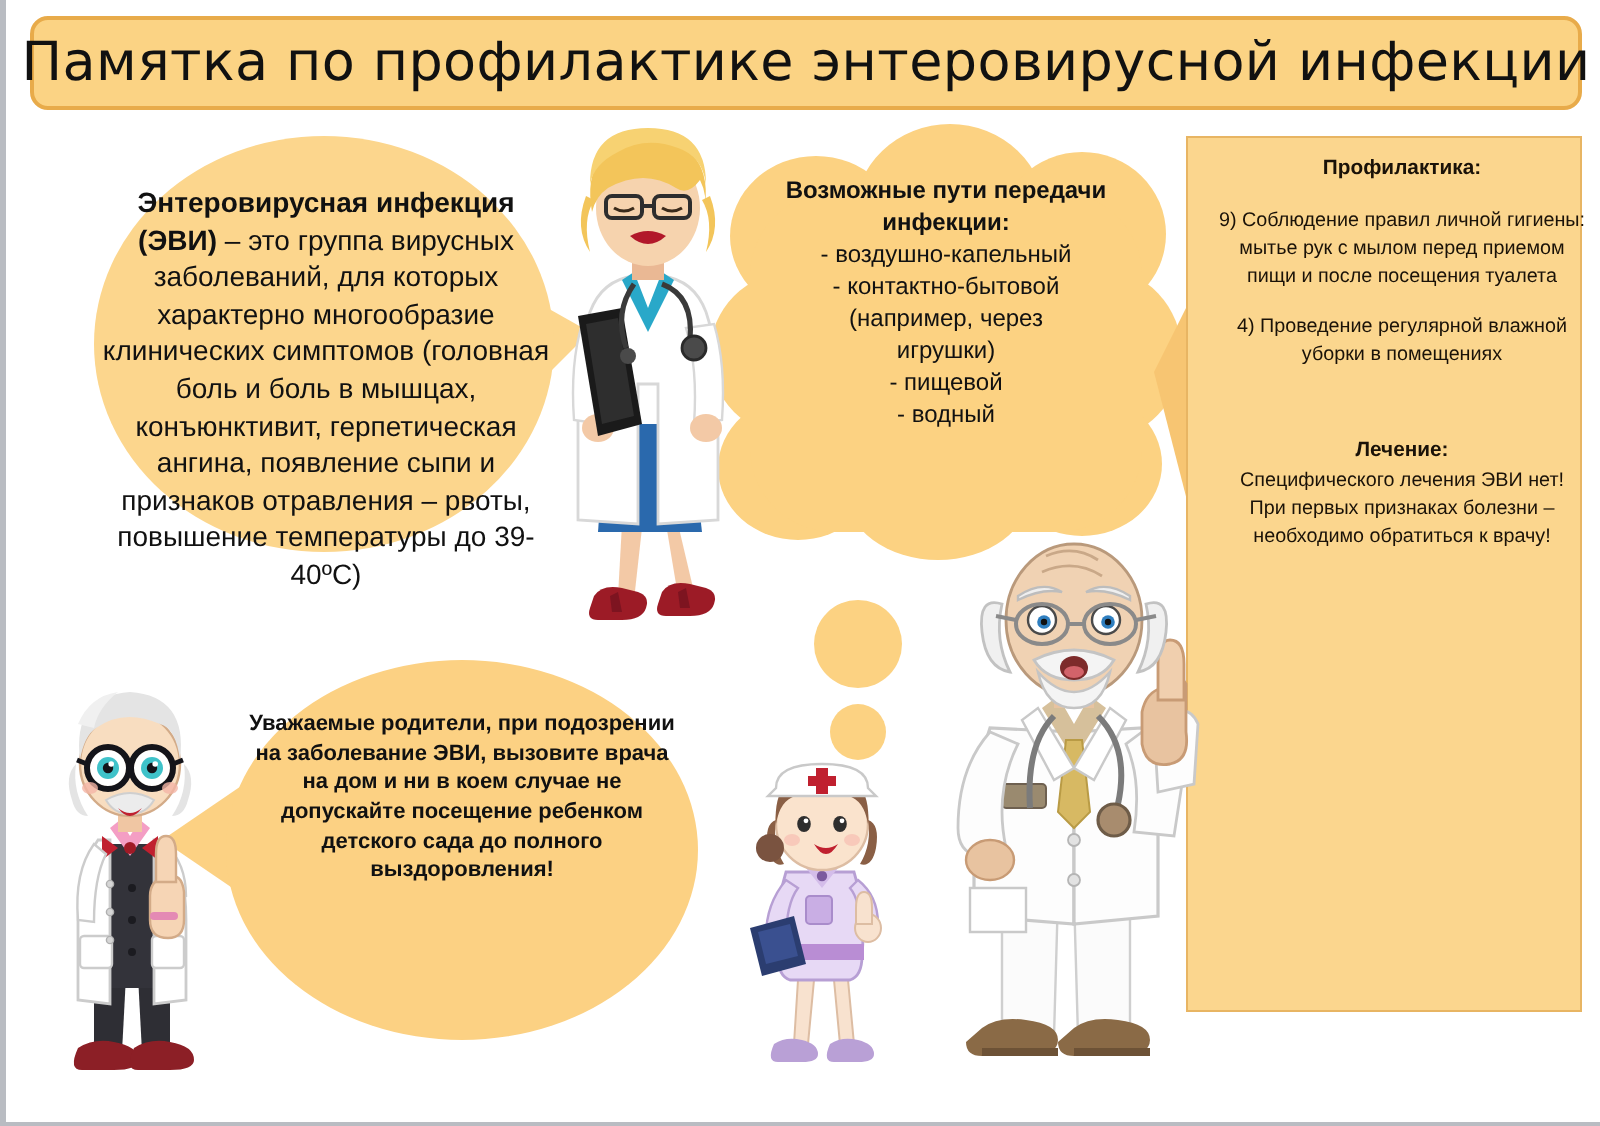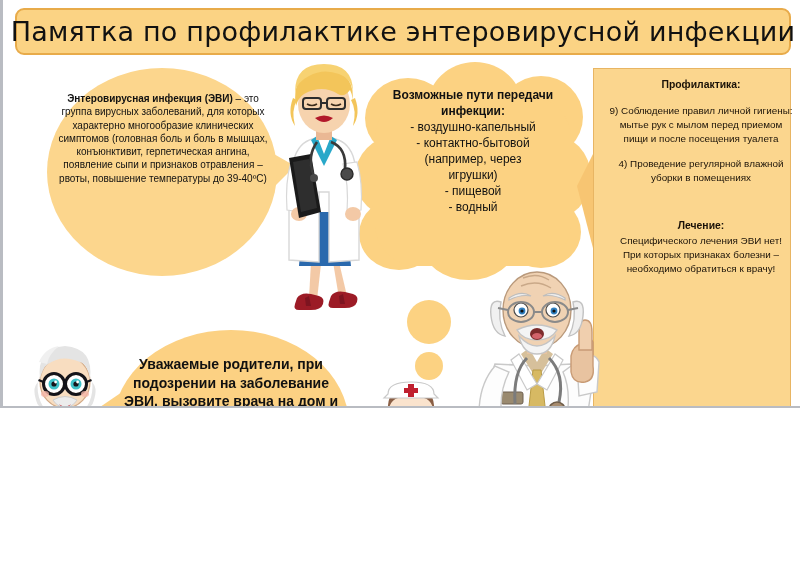--- a/index.html
+++ b/index.html
@@ -6,21 +6,21 @@
     margin: 0;
     padding: 0;
     background: #ffffff;
   }
   body {
     font-family: "Liberation Sans", sans-serif;
   }
   #poster {
     position: relative;
     width: 800px;
-    height: 408px;
+    height: 563px;
     background: #ffffff;
     border-left: 3px solid #b9bcc2;
     border-bottom: 2px solid #b9bcc2;
     box-sizing: border-box;
     overflow: hidden;
   }
 
   
   #title-bar {
     position: absolute;
@@ -74,21 +74,21 @@
     height: 0;
     border-top: 26px solid transparent;
     border-bottom: 46px solid transparent;
     border-left: 46px solid #fcd68d;
     z-index: 10;
   }
   #bubble-1-text {
     left: 48px;
     top: 92px;
     width: 224px;
-    font-size: 10px;
+    font-size: 14px;
   }
 
   
   .cloud-lobe {
     position: absolute;
     background: #fcd282;
     border-radius: 50%;
     z-index: 9;
   }
   #bubble-2-body {
@@ -133,21 +133,21 @@
     height: 0;
     border-top: 30px solid transparent;
     border-bottom: 30px solid transparent;
     border-right: 44px solid #fcd183;
     z-index: 10;
   }
   #bubble-3-text {
     left: 118px;
     top: 355px;
     width: 220px;
-    font-size: 14px;
+    font-size: 11px;
     font-weight: bold;
   }
 
   
   #right-panel {
     position: absolute;
     left: 590px;
     top: 68px;
     width: 198px;
     height: 438px;
@@ -243,21 +243,21 @@
   <div id="bubble-3-text" class="bubble-text">Уважаемые родители, при подозрении на заболевание ЭВИ, вызовите врача на дом и ни в коем случае не допускайте посещение ребенком детского сада до полного выздоровления!</div>
 
   <div id="right-panel-tail"></div>
   <div id="right-panel"></div>
   <div id="right-panel-inner">
     <p><span class="sec-title">Профилактика:</span></p>
     <p>9) Соблюдение правил личной гигиены: мытье рук с мылом перед приемом пищи и после посещения туалета</p>
     <p>4) Проведение регулярной влажной уборки в помещениях</p>
     <p class="treat-head"><span class="sec-title">Лечение:</span></p>
     <p>Специфического лечения ЭВИ нет!
-При которых признаках болезни – необходимо обратиться к врачу!</p>
+При первых признаках болезни – необходимо обратиться к врачу!</p>
   </div>
 
   <div id="char-female" class="char">
     <svg viewBox="0 0 118 258" width="118" height="258">
 
       <path d="M46 200 L44 236 L52 238 L56 202 Z" fill="#f3c9a6"></path>
       <path d="M68 200 L74 236 L82 234 L74 200 Z" fill="#f3c9a6"></path>
 
       <path d="M32 236 q4 -6 14 -4 l8 2 q6 2 4 8 q-2 6 -12 6 l-12 0 q-6 0 -4 -6 z" fill="#9c1b26"></path>
       <path d="M40 236 l4 -2 l2 10 l-5 0 z" fill="#7d1420"></path>

